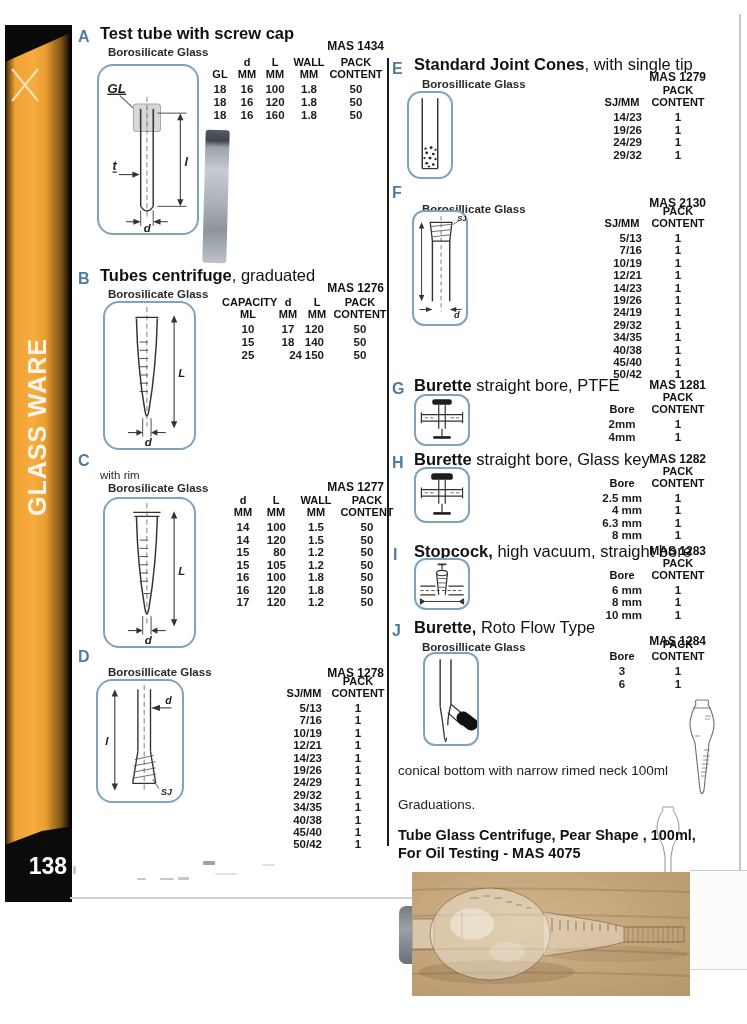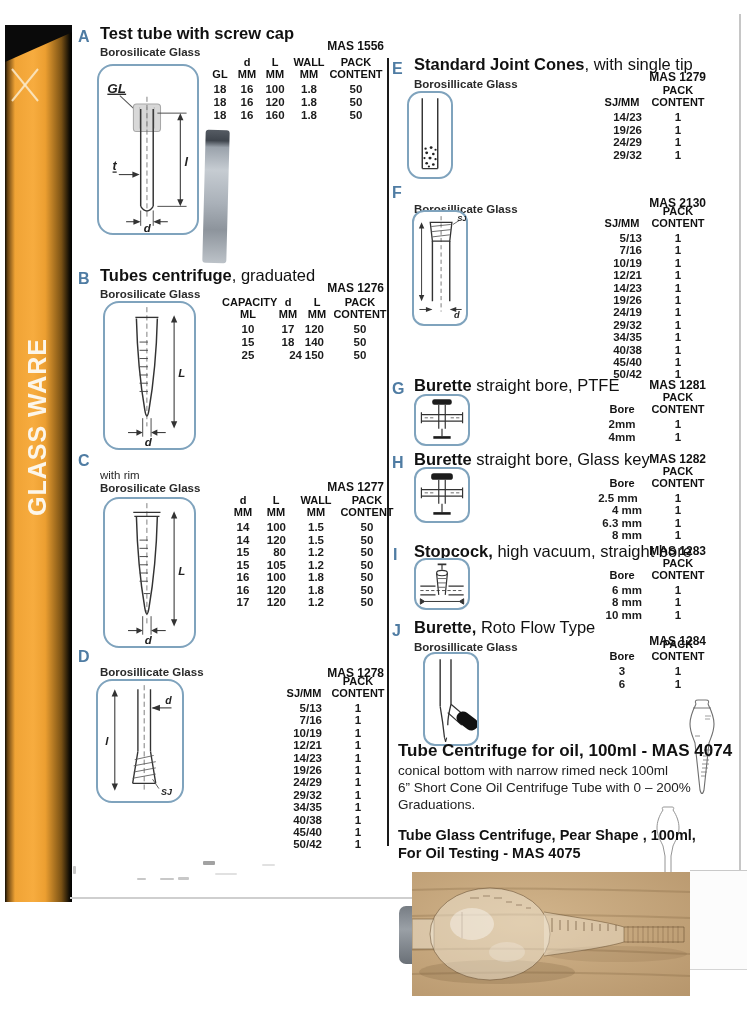--- a/index.html
+++ b/index.html
@@ -13,21 +13,21 @@
   .sb-x{position:absolute;left:4px;top:38px;}
   .sb-title{position:absolute;left:-62px;top:387px;width:190px;height:30px;transform:rotate(-90deg);
     text-align:center;font-size:25px;font-weight:700;color:#fcf6ea;letter-spacing:1px;white-space:nowrap;}
   .sb-bottom{position:absolute;bottom:0;left:0;width:100%;height:78px;background:#0b0b0b;
     clip-path:polygon(0 27%,55% 9%,100% 3%,100% 100%,0 100%);}
   .pagenum{position:absolute;right:5px;bottom:22px;font-size:23px;font-weight:700;color:#fff;}
   
   .letter{position:absolute;font-size:16px;font-weight:600;color:#4f7ca3;}
   .title{position:absolute;font-size:16.5px;font-weight:700;color:#111;white-space:nowrap;}
   .title .tr{font-weight:400;}
-  .material{position:absolute;font-size:11.5px;font-weight:600;color:#2a2a2a;white-space:nowrap;}
+  .material{position:absolute;font-size:11.5px;font-weight:600;color:#2a2a2a;white-space:nowrap;margin-left:8px;}
   .subline{position:absolute;font-size:11.5px;font-weight:400;color:#2a2a2a;}
   .code{position:absolute;font-size:12px;font-weight:700;text-align:right;color:#111;}
   
   .tbl{position:absolute;display:grid;}
   .th{align-self:end;text-align:center;font-weight:700;font-size:11px;line-height:12px;
       white-space:pre-line;padding-bottom:3px;color:#111;}
   .td{font-size:11.5px;font-weight:600;height:var(--rh,13px);line-height:var(--rh,13px);
       text-align:center;color:#1c1c1c;}
   
   .dbox{position:absolute;border:2px solid #7fa3bd;border-radius:16px;background:#fff;}
@@ -55,30 +55,33 @@
 
 <div id="page">
 
   <div class="sidebar">
     <div class="sb-top"></div>
     <svg class="sb-x" width="32" height="44">
       <line x1="3" y1="6" x2="29" y2="38" stroke="rgba(250,235,205,.85)" stroke-width="2"></line>
       <line x1="29" y1="6" x2="3" y2="38" stroke="rgba(250,235,205,.85)" stroke-width="2"></line>
     </svg>
     <div class="sb-title">GLASS WARE</div>
+    <div class="sb-bottom">
+      <span class="pagenum">138</span>
+    </div>
   </div>
 
   <div class="lines" style="left:387px;top:58px;width:2px;height:788px;"></div>
   <div class="lines grey" style="left:739px;top:14px;width:2px;height:884px;"></div>
   <div class="lines foot" style="left:70px;top:897px;width:642px;height:2px;"></div>
 
   <div class="letter" style="left:78px;top:28px">A</div>
   <div class="title" style="left:100px;top:24px"><span class="tb">Test tube with screw cap</span><span class="tr"></span></div>
   <div class="material" style="left:100px;top:46px">Borosilicate Glass</div>
-  <div class="code" style="left:298px;top:39px;width:86px">MAS 1556</div>
+  <div class="code" style="left:298px;top:39px;width:86px">MAS 1434</div>
   <div class="dbox" style="left:97px;top:64px;width:98px;height:167px">
     <svg viewBox="0 0 94 163" preserveAspectRatio="none">
       <text x="8" y="26" font-size="13" font-style="italic" font-weight="bold" text-decoration="underline" fill="#222">GL</text>
       <line x1="20" y1="29" x2="38" y2="46" stroke="#555" stroke-width="1"></line>
       <rect x="33" y="37" width="26" height="27" rx="3" fill="#d8d8d8" stroke="#a8a8a8"></rect>
       <path d="M39 40 V61 M46 40 V61 M53 40 V61" stroke="#bdbdbd" stroke-width="1" fill="none"></path>
       <line x1="46" y1="30" x2="46" y2="150" stroke="#666" stroke-width=".8" stroke-dasharray="5 3"></line>
       <path d="M40 42 V137 M52 42 V137 M40 137 Q46 146 52 137" stroke="#333" stroke-width="1.4" fill="none"></path>
       <path d="M56 46 H84 M56 137 H84" stroke="#444" stroke-width=".9" fill="none"></path>
       <line x1="78" y1="50" x2="78" y2="133" stroke="#333" stroke-width="1"></line>
@@ -391,21 +394,21 @@
       <rect x="14" y="4" width="20" height="6" rx="2.5" fill="#1c1c1c"></rect>
       <path d="M21 10 V32 M27 10 V32" stroke="#333" stroke-width="1.1"></path>
       <line x1="24" y1="32" x2="24" y2="40" stroke="#333" stroke-width="1.1"></line>
       <path d="M16 41 H32" stroke="#1c1c1c" stroke-width="2.4"></path>
     </svg>
   </div>
   <div class="tbl" style="left: 594px; top: 465px; --rh: 12.4px; grid-template-columns: 56px 56px;">
       <div class="th">Bore</div>
       <div class="th">PACK
 CONTENT</div>
-      <div class="td" style="text-align: center; padding-right: 8px;">2.5 mm</div>
+      <div class="td" style="text-align: right; padding-right: 8px;">2.5 mm</div>
       <div class="td" style="text-align: center;">1</div>
       <div class="td" style="text-align: right; padding-right: 8px;">4 mm</div>
       <div class="td" style="text-align: center;">1</div>
       <div class="td" style="text-align: right; padding-right: 8px;">6.3 mm</div>
       <div class="td" style="text-align: center;">1</div>
       <div class="td" style="text-align: right; padding-right: 8px;">8 mm</div>
       <div class="td" style="text-align: center;">1</div>
     </div>
 
   <div class="letter" style="left:393px;top:546px">I</div>
@@ -463,23 +466,21 @@
     <line x1="10" y1="10" x2="28" y2="10" stroke="#777" stroke-width="1"></line>
     <path d="M13 6 C9 14 7 19 7 26 C7 34 10 39 12 45 L17 92 Q19 99 21 92 L26 45 C28 39 31 34 31 26 C31 19 29 14 25 6" stroke="#6e6e6e" stroke-width="1.1" fill="none"></path>
     <path d="M22 18 h6 M22 21 h5" stroke="#888" stroke-width=".8"></path>
     <path d="M12 38 h5 M21 52 h6 M20 58 h7 M20 62 h6 M19 66 h7 M19 70 h6 M18 74 h6 M18 78 h5" stroke="#777" stroke-width=".8"></path>
   </svg>
   <svg style="position:absolute;left:651px;top:806px" width="34" height="70" viewBox="0 0 34 70">
     <path d="M12 4 Q10 1 13 1 H21 Q24 1 22 4" stroke="#999" stroke-width="1" fill="none"></path>
     <path d="M12 4 C8 10 6 16 6 22 C6 30 10 35 12 40 L14 50 V68 M22 4 C26 10 28 16 28 22 C28 30 24 35 22 40 L20 50 V68" stroke="#949494" stroke-width="1" fill="none"></path>
   </svg>
 
-  <div class="n1title" style="left:398px;top:741px">Tube Centrifuge for oil, 100ml - MAS 4074</div>
   <div class="nline" style="left:398px;top:763px">conical bottom with narrow rimed neck 100ml</div>
-  <div class="nline" style="left:398px;top:780px">6” Short Cone Oil Centrifuge Tube with 0 – 200%</div>
   <div class="nline" style="left:398px;top:797px">Graduations.</div>
   <div class="n2line" style="left:398px;top:827px">Tube Glass Centrifuge, Pear Shape ,  100ml,</div>
   <div class="n2line" style="left:398px;top:845px">For Oil Testing - MAS 4075</div>
 
   <div class="smudge" style="left:73px;top:866px;width:3px;height:8px"></div>
   <div class="smudge" style="left:137px;top:878px;width:9px;height:2px"></div>
   <div class="smudge" style="left:160px;top:878px;width:14px;height:2px"></div>
   <div class="smudge" style="left:178px;top:877px;width:11px;height:3px"></div>
   <div class="smudge" style="left:203px;top:861px;width:12px;height:4px;background:#555"></div>
   <div class="smudge" style="left:215px;top:873px;width:22px;height:2px;opacity:.3"></div>

